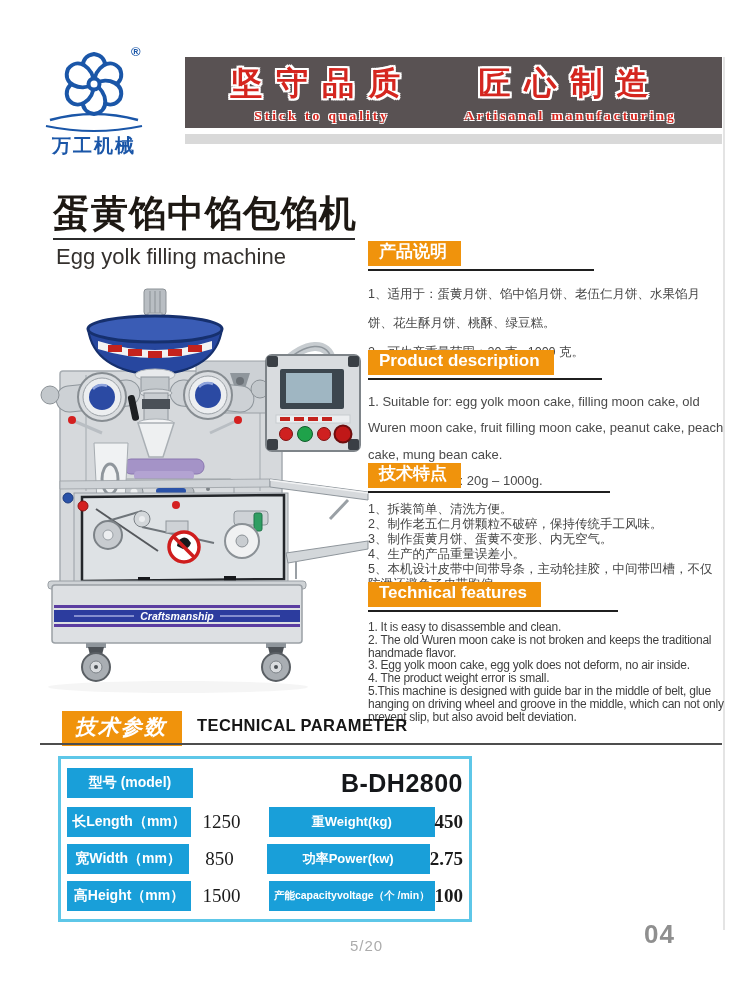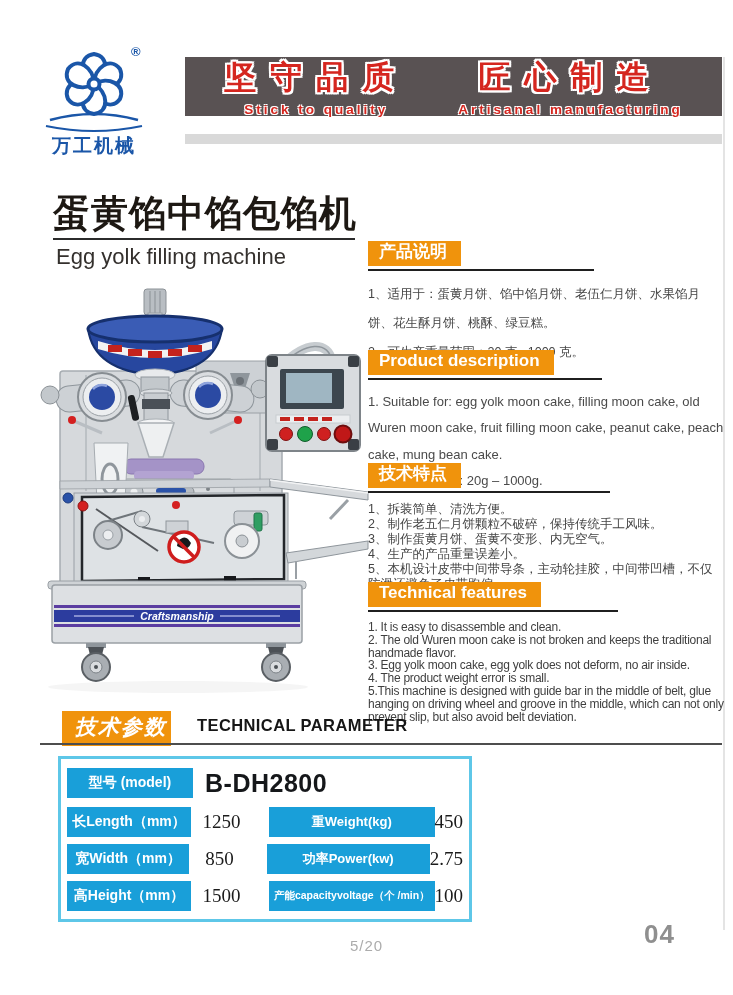--- a/index.html
+++ b/index.html
@@ -5,21 +5,21 @@
   html,body{margin:0;padding:0;background:#ffffff;}
   #page{position:relative;width:733px;height:995px;background:#fff;overflow:hidden;
         font-family:"Liberation Sans",sans-serif;}
   .abs{position:absolute;}
 
   
   #logo{left:44px;top:40px;width:100px;height:125px;}
   .logo-brand{fill:#1a56a8;font-weight:bold;}
 
   
-  #banner{left:185px;top:57px;width:537px;height:59px;display:flex;align-items:center;justify-content:center;gap:50px;}
+  #banner{left:185px;top:57px;width:537px;height:71px;display:flex;align-items:center;justify-content:center;gap:50px;font-family:Liberation Serif, serif;}
   .banner-col{display:flex;flex-direction:column;align-items:center;gap:2px;}
   .banner-cn{font-size:32px;font-weight:800;letter-spacing:14px;white-space:nowrap;
     text-shadow:-2px -2px 0 #fff,2px -2px 0 #fff,-2px 2px 0 #fff,2px 2px 0 #fff,0 -2px 0 #fff,0 2px 0 #fff,-2px 0 0 #fff,2px 0 0 #fff;}
   .banner-en{font-size:13.5px;font-weight:700;letter-spacing:3px;white-space:nowrap;
     text-shadow:-1px -1px 0 #fff,1px -1px 0 #fff,-1px 1px 0 #fff,1px 1px 0 #fff;}
   #banner-understrip{left:185px;top:134px;width:537px;height:10px;background:#d9d9d9;}
   #page-right-edge{left:723px;top:57px;width:2px;height:873px;background:#e4e4e4;}
 
   
   #title-cn{left:53px;top:189px;font-size:37px;font-weight:700;color:#1d1813;letter-spacing:1px;}
@@ -33,37 +33,37 @@
   .sec-underline{height:2px;background:#1f1f1f;margin-top:3px;}
   .sec-body{margin-top:9px;color:#3a3a3a;}
   .sec-body p{margin:0;}
   #sec-0 .sec-body{font-size:12.5px;line-height:29px;color:#454545;}
   #sec-1 .sec-body{font-size:13px;line-height:26.5px;color:#4a4a4a;}
   #sec-2 .sec-body{font-size:12.5px;line-height:15px;color:#454545;}
   #sec-3 .sec-body{font-size:12px;line-height:12.9px;letter-spacing:-0.25px;color:#3f3f3f;}
 
   
   #tp-block{left:62px;top:711px;background:#f0930c;color:#fff;font-weight:800;font-style:italic;
-            font-size:21px;padding:2px 4px 5px 13px;letter-spacing:2px;}
+            font-size:21px;padding:2px 15px 5px 13px;letter-spacing:2px;}
   #tp-en{left:197px;top:716px;font-size:16.5px;font-weight:700;color:#161616;letter-spacing:0.4px;}
   #tp-rule{left:40px;top:743px;width:682px;height:2px;background:#4d4d4d;}
 
   
   #param-table{left:58px;top:756px;width:414px;height:166px;border:3px solid #5ec7e8;background:#fff;
                box-sizing:border-box;padding:5px 6px;display:flex;flex-direction:column;gap:3px;}
   .t-row{display:flex;align-items:center;height:34px;}
-  .t-row.model{height:38px;}
+  .t-row.model{height:38px;justify-content:space-between;}
   .bluecell{background:#199fd9;color:#fff;font-weight:700;display:flex;align-items:center;justify-content:center;
             height:30px;box-sizing:border-box;text-align:center;}
   .cell1{width:126px;font-size:14px;}
   .cell2{width:168px;font-size:13px;margin-left:17px;}
   .t-row:last-child .cell2{font-size:10.5px;}
   .val{font-family:"Liberation Serif",serif;font-size:19px;color:#1b1b1b;}
   .val1{width:62px;text-align:center;}
-  .val2{flex:1;text-align:center;}
+  .val2{flex:1;text-align:center;font-weight:bold;}
   #model-value{font-size:25px;font-weight:600;letter-spacing:0.5px;color:#15171a;margin-left:12px;
                font-family:"Liberation Sans",sans-serif;}
 
   
   #page-indicator{left:350px;top:937px;font-size:15px;color:#acacac;letter-spacing:1px;}
   #corner-number{left:644px;top:919px;font-size:26px;font-weight:700;color:#8f8f8f;letter-spacing:1px;}
 </style>
 </head>
 <body>
 

